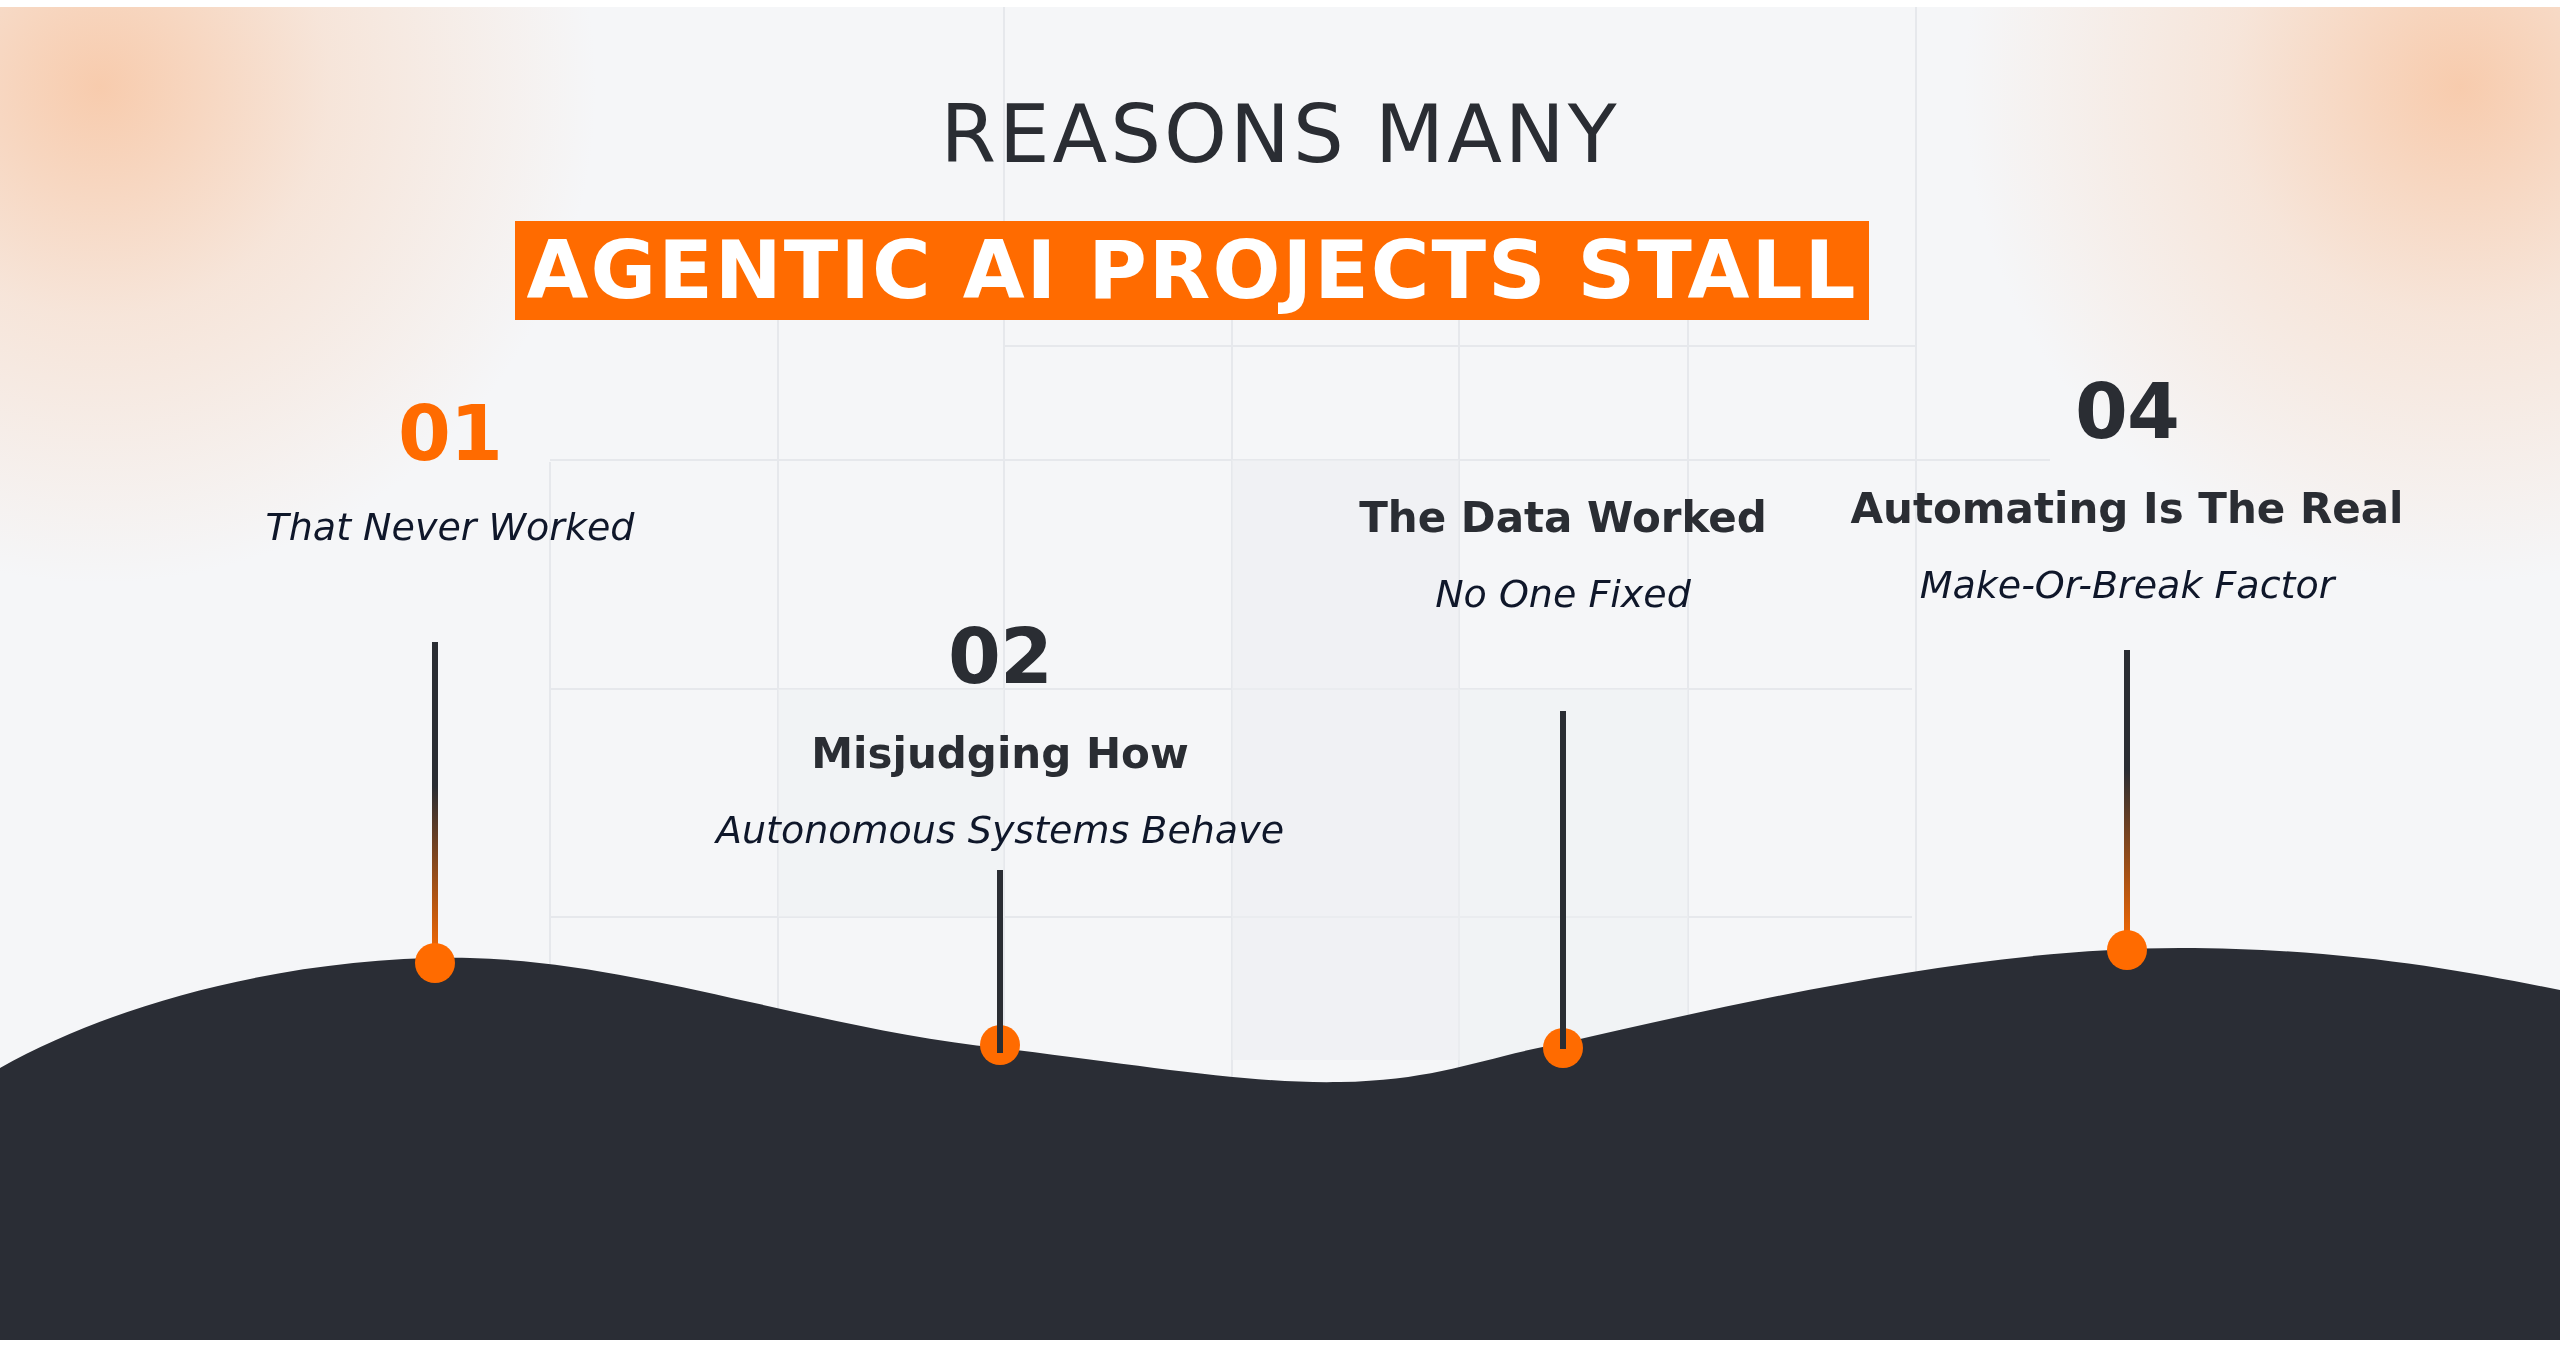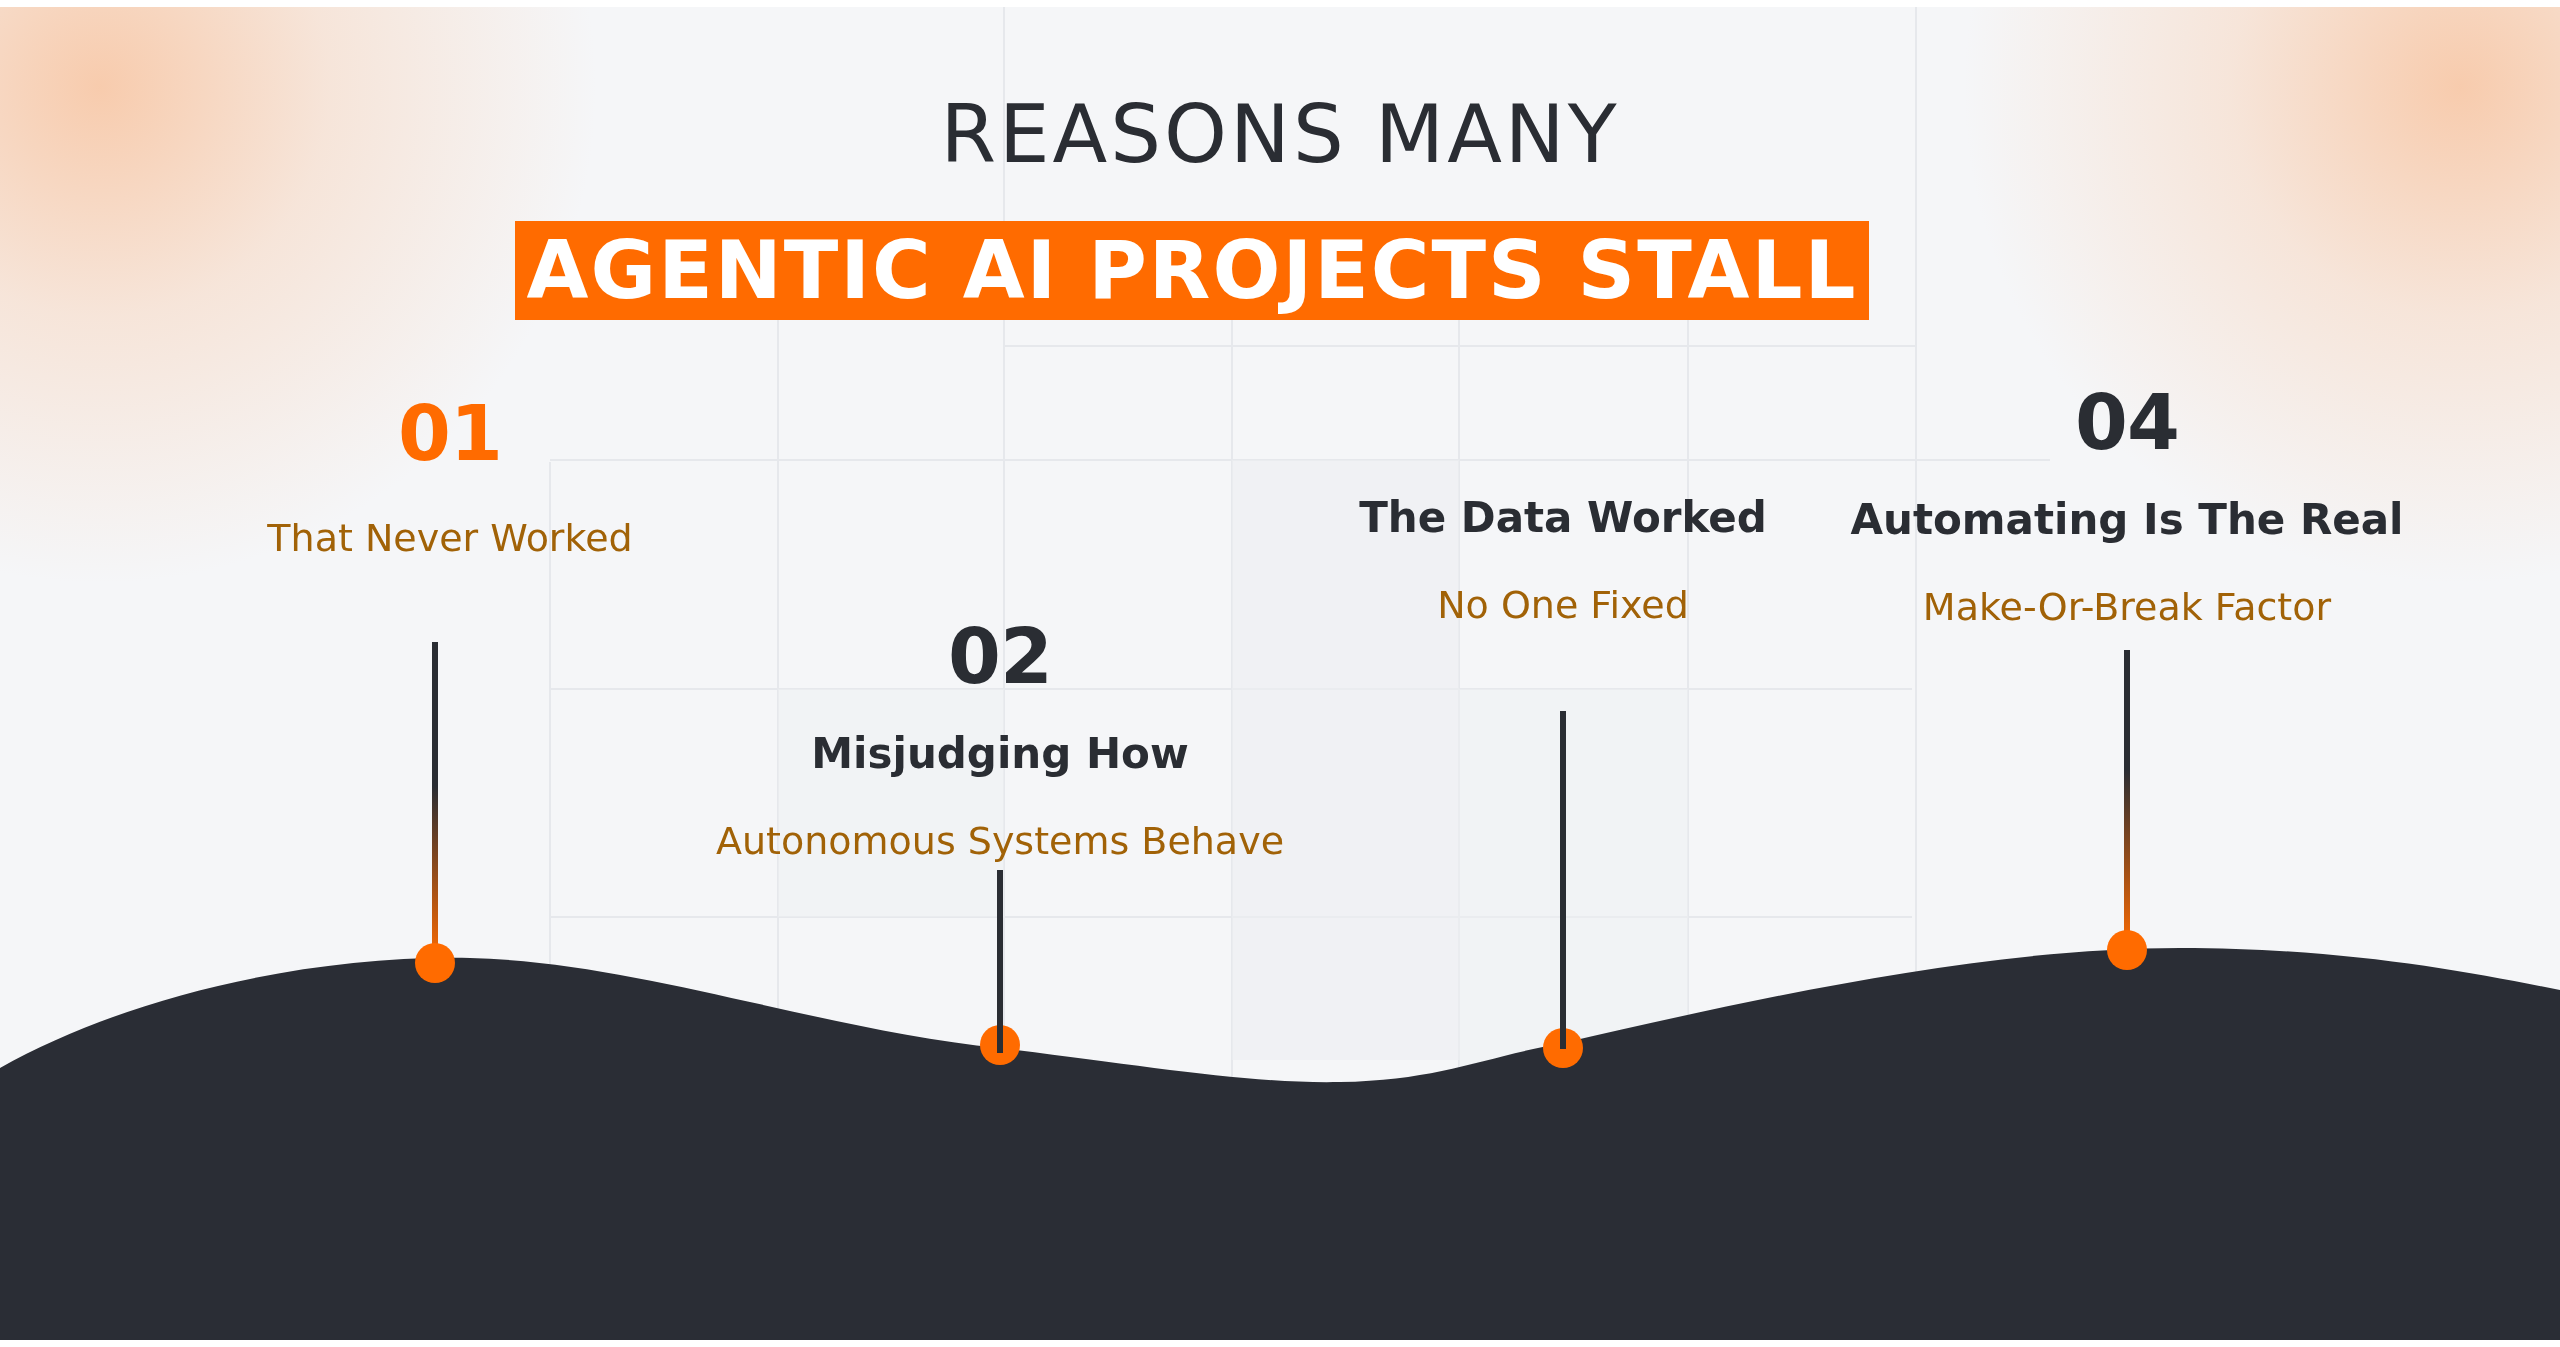--- a/index.html
+++ b/index.html
@@ -31,21 +31,21 @@
     position: absolute; left: 0; width: 2324px; top: 214px; padding-left: 60px; box-sizing: border-box; text-align: center;
   }
   .title-band {
     display: inline-block; background: #ff6b00; color: #ffffff;
     font-size: 80px; font-weight: bold; letter-spacing: 2px; line-height: 1;
     padding: 10px 12px 9px 12px;
   }
   .item { position: absolute; width: 760px; margin-left: -380px; text-align: center; }
   .item .num { font-size: 76px; font-weight: bold; line-height: 1; letter-spacing: -1px; }
   .item .title { font-size: 42px; font-weight: 600; color: #2a2d33; line-height: 1; margin-top: 38px; }
-  .item .sub { font-size: 38px; color: #a16207; line-height: 1; margin-top: 47px; }
+  .item .sub { font-size: 38px; color: #0f172a; line-height: 1; margin-top: 36px; font-style: italic; }
   .num.orange { color: #ff6b00; }
   .num.dark { color: #2a2d33; }
   svg.wave { position: absolute; left: 0; top: -7px; }
 </style>
 </head>
 <body>
 
 <div class="canvas">
   <div class="glow glow-left"></div>
   <div class="glow glow-right"></div>
@@ -83,21 +83,21 @@
     <div class="num dark">02</div>
     <div class="title">Misjudging How</div>
     <div class="sub">Autonomous Systems Behave</div>
   </div>
 
   <div class="item" style="left:1563px; top:452px;">
     <div class="title">The Data Worked</div>
     <div class="sub">No One Fixed</div>
   </div>
 
-  <div class="item" style="left:2127px; top:378px;text-align:center;">
+  <div class="item" style="left:2127px; top:367px;text-align:center;">
     <div class="num dark">04</div>
     <div class="title">Automating Is The Real</div>
     <div class="sub">Make-Or-Break Factor</div>
   </div>
 
   <svg class="wave" viewBox="0 0 2560 1347" width="2560" height="1347">
     <defs>
       <linearGradient id="lineGrad1" x1="0" y1="642" x2="0" y2="963" gradientUnits="userSpaceOnUse">
         <stop offset="0" stop-color="#2a2d33"></stop>
         <stop offset="0.45" stop-color="#2a2d33"></stop>

